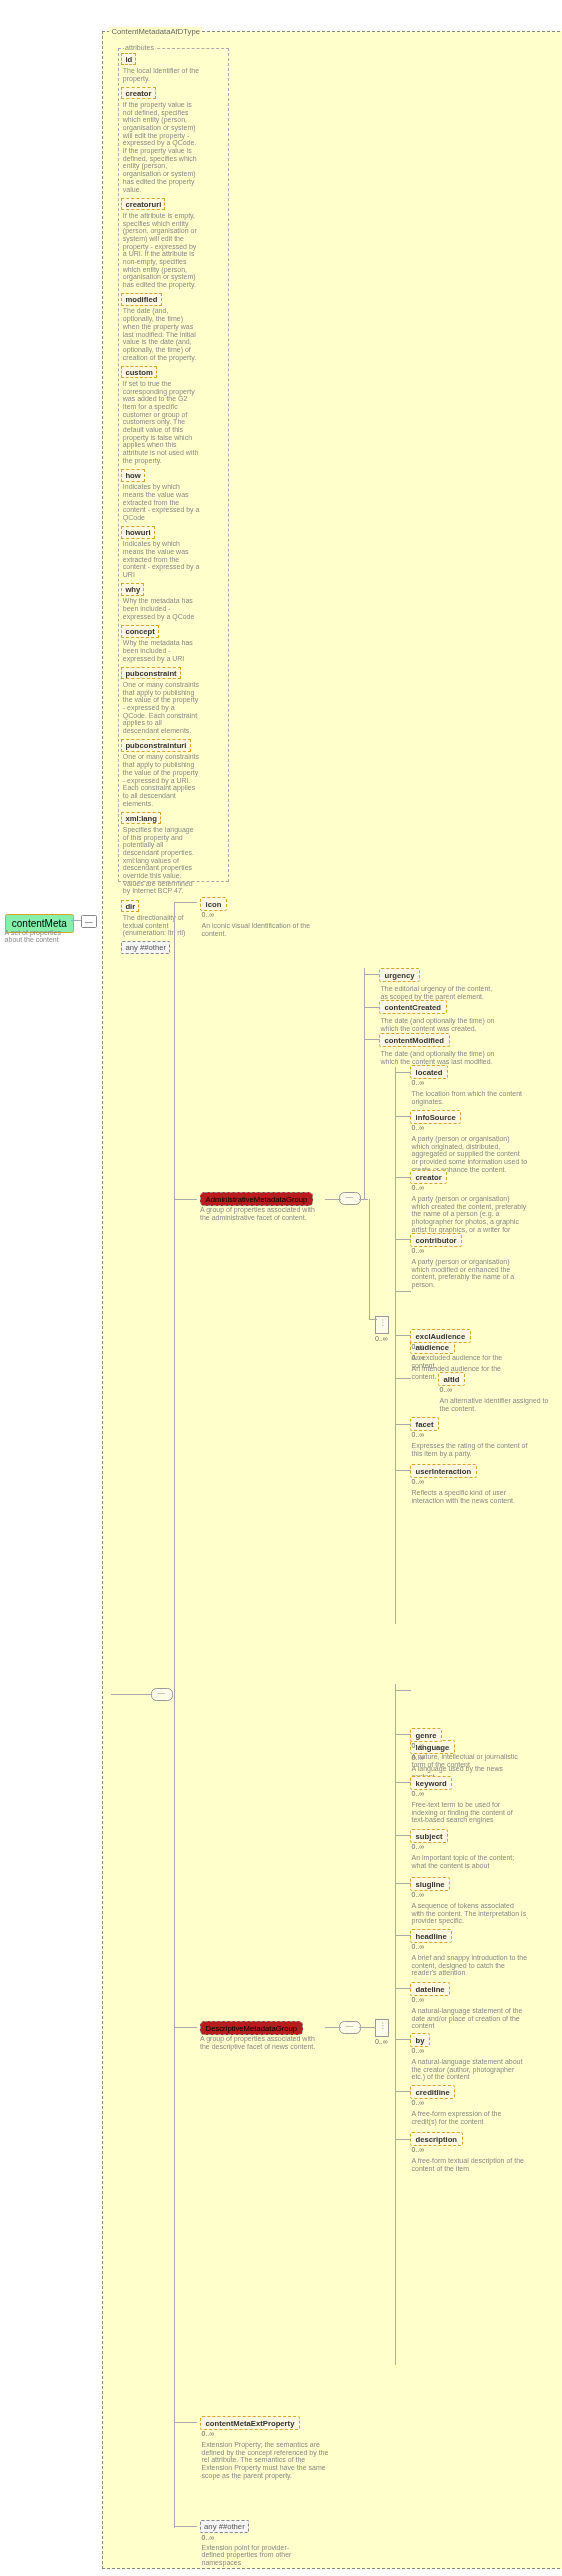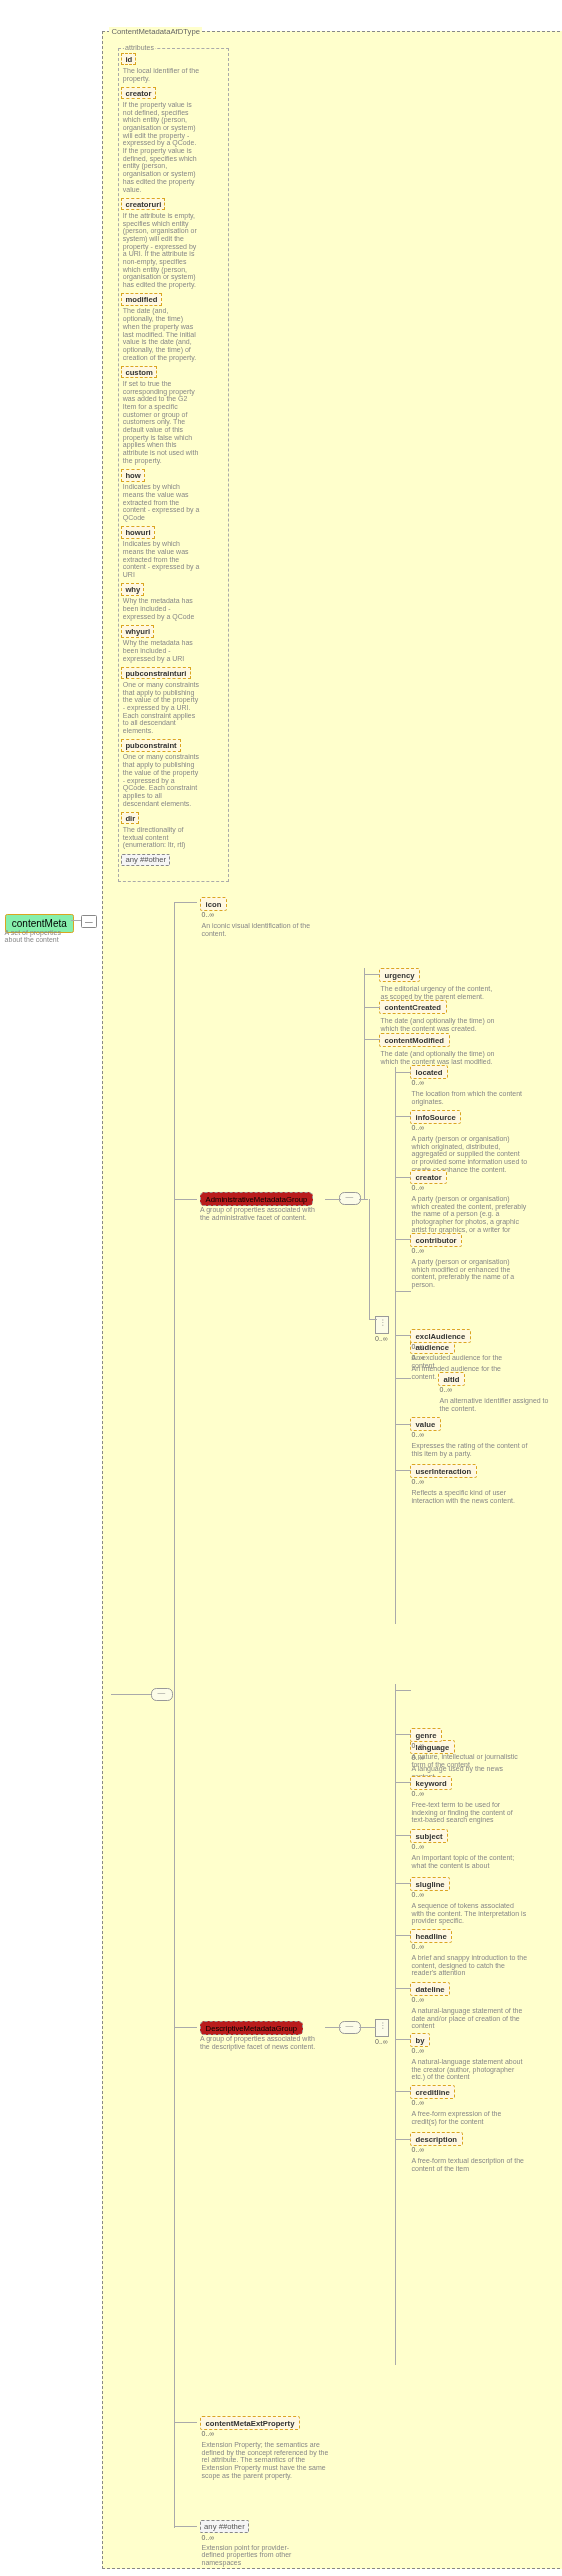--- a/index.html
+++ b/index.html
@@ -49,23 +49,24 @@
 <span class="label">attributes</span>
 <div id="attrs">
         <div class="attr"><span class="attr-name">id</span><div class="attr-desc">The local identifier of the property.</div></div>
         <div class="attr"><span class="attr-name">creator</span><div class="attr-desc">If the property value is not defined, specifies which entity (person, organisation or system) will edit the property - expressed by a QCode. If the property value is defined, specifies which entity (person, organisation or system) has edited the property value.</div></div>
         <div class="attr"><span class="attr-name">creatoruri</span><div class="attr-desc">If the attribute is empty, specifies which entity (person, organisation or system) will edit the property - expressed by a URI. If the attribute is non-empty, specifies which entity (person, organisation or system) has edited the property.</div></div>
         <div class="attr"><span class="attr-name">modified</span><div class="attr-desc">The date (and, optionally, the time) when the property was last modified. The initial value is the date (and, optionally, the time) of creation of the property.</div></div>
         <div class="attr"><span class="attr-name">custom</span><div class="attr-desc">If set to true the corresponding property was added to the G2 Item for a specific customer or group of customers only. The default value of this property is false which applies when this attribute is not used with the property.</div></div>
         <div class="attr"><span class="attr-name">how</span><div class="attr-desc">Indicates by which means the value was extracted from the content - expressed by a QCode</div></div>
         <div class="attr"><span class="attr-name">howuri</span><div class="attr-desc">Indicates by which means the value was extracted from the content - expressed by a URI</div></div>
         <div class="attr"><span class="attr-name">why</span><div class="attr-desc">Why the metadata has been included - expressed by a QCode</div></div>
-        <div class="attr"><span class="attr-name">whyuri</span><div class="attr-desc">Why the metadata has been included - expressed by a URI</div></div>
+        <div class="attr"><span class="attr-name">concept</span><div class="attr-desc">Why the metadata has been included - expressed by a URI</div></div>
+        <div class="attr"><span class="attr-name">pubconstraint</span><div class="attr-desc">One or many constraints that apply to publishing the value of the property - expressed by a QCode. Each constraint applies to all descendant elements.</div></div>
         <div class="attr"><span class="attr-name">pubconstrainturi</span><div class="attr-desc">One or many constraints that apply to publishing the value of the property - expressed by a URI. Each constraint applies to all descendant elements.</div></div>
-        <div class="attr"><span class="attr-name">pubconstraint</span><div class="attr-desc">One or many constraints that apply to publishing the value of the property - expressed by a QCode. Each constraint applies to all descendant elements.</div></div>
+        <div class="attr"><span class="attr-name">xml:lang</span><div class="attr-desc">Specifies the language of this property and potentially all descendant properties. xml:lang values of descendant properties override this value. Values are determined by Internet BCP 47.</div></div>
         <div class="attr"><span class="attr-name">dir</span><div class="attr-desc">The directionality of textual content (enumeration: ltr, rtl)</div></div>
         <div class="attr"><span class="any">any ##other</span></div>
       </div>
 </div>
 
 <div class="seq" style="left:151px;top:1688px"></div>
 <div class="line vline" style="left:174px;top:902px;height:1626px"></div>
 <div class="line hline" style="left:111px;top:1694px;width:40px"></div>
 
 <div class="line hline" style="left:174px;top:902px;width:23px"></div>
@@ -101,21 +102,21 @@
       <div class="elem elem-opt" style="left: 410px; top: 1170px; width: 132px;"><span class="elem-name">creator</span><div class="count" style="left:1.5px;top:14px">0..∞</div><div class="elem-desc" style="margin-top:11px;width:116px">A party (person or organisation) which created the content, preferably the name of a person (e.g. a photographer for photos, a graphic artist for graphics, or a writer for textual news).</div></div>
       <div class="line hline" style="left: 395px; top: 1177px; width: 15.5px;"></div>
       <div class="elem elem-opt" style="left: 410px; top: 1233px; width: 132px;"><span class="elem-name">contributor</span><div class="count" style="left:1.5px;top:14px">0..∞</div><div class="elem-desc" style="margin-top:11px;width:116px">A party (person or organisation) which modified or enhanced the content, preferably the name of a person.</div></div>
       <div class="line hline" style="left: 395px; top: 1239px; width: 15.5px;"></div>
       <div class="elem elem-opt" style="left: 410px; top: 1340px; width: 132px;"><span class="elem-name">audience</span><div class="count" style="left:1.5px;top:14px">0..∞</div><div class="elem-desc" style="margin-top:11px;width:116px">An intended audience for the content.</div></div>
       <div class="line hline" style="left: 395px; top: 1291px; width: 15.5px;"></div>
       <div class="elem elem-opt" style="left: 410px; top: 1329px; width: 132px;"><span class="elem-name">exclAudience</span><div class="count" style="left:1.5px;top:14px">0..∞</div><div class="elem-desc" style="margin-top:11px;width:116px">An excluded audience for the content.</div></div>
       <div class="line hline" style="left: 395px; top: 1335px; width: 15.5px;"></div>
       <div class="elem elem-opt" style="left: 410px; top: 1372px; width: 132px; margin-left: 28px;"><span class="elem-name">altId</span><div class="count" style="left:1.5px;top:14px">0..∞</div><div class="elem-desc" style="margin-top:11px;width:116px">An alternative identifier assigned to the content.</div></div>
       <div class="line hline" style="left: 395px; top: 1378px; width: 15.5px;"></div>
-      <div class="elem elem-opt" style="left: 410px; top: 1417px; width: 132px;"><span class="elem-name">value</span><div class="count" style="left:1.5px;top:14px">0..∞</div><div class="elem-desc" style="margin-top:11px;width:116px">Expresses the rating of the content of this item by a party.</div></div>
+      <div class="elem elem-opt" style="left: 410px; top: 1417px; width: 132px;"><span class="elem-name">facet</span><div class="count" style="left:1.5px;top:14px">0..∞</div><div class="elem-desc" style="margin-top:11px;width:116px">Expresses the rating of the content of this item by a party.</div></div>
       <div class="line hline" style="left: 395px; top: 1424px; width: 15.5px;"></div>
       <div class="elem elem-opt" style="left: 410px; top: 1464px; width: 132px;"><span class="elem-name">userInteraction</span><div class="count" style="left:1.5px;top:14px">0..∞</div><div class="elem-desc" style="margin-top:11px;width:116px">Reflects a specific kind of user interaction with the news content.</div></div>
       <div class="line hline" style="left: 395px; top: 1470px; width: 15.5px;"></div>
     </div>
 
 <div class="line hline" style="left:174px;top:2027px;width:23px"></div>
 <div class="group" style="left:200px;top:2021px">DescriptiveMetadataGroup</div>
 <div class="group-desc" style="left:200px;top:2035px;width:124px">A group of properties associated with the descriptive facet of news content.</div>
 <div class="seq" style="left:339px;top:2021px"></div>
 <div class="choice" style="left:375px;top:2019px"></div>

